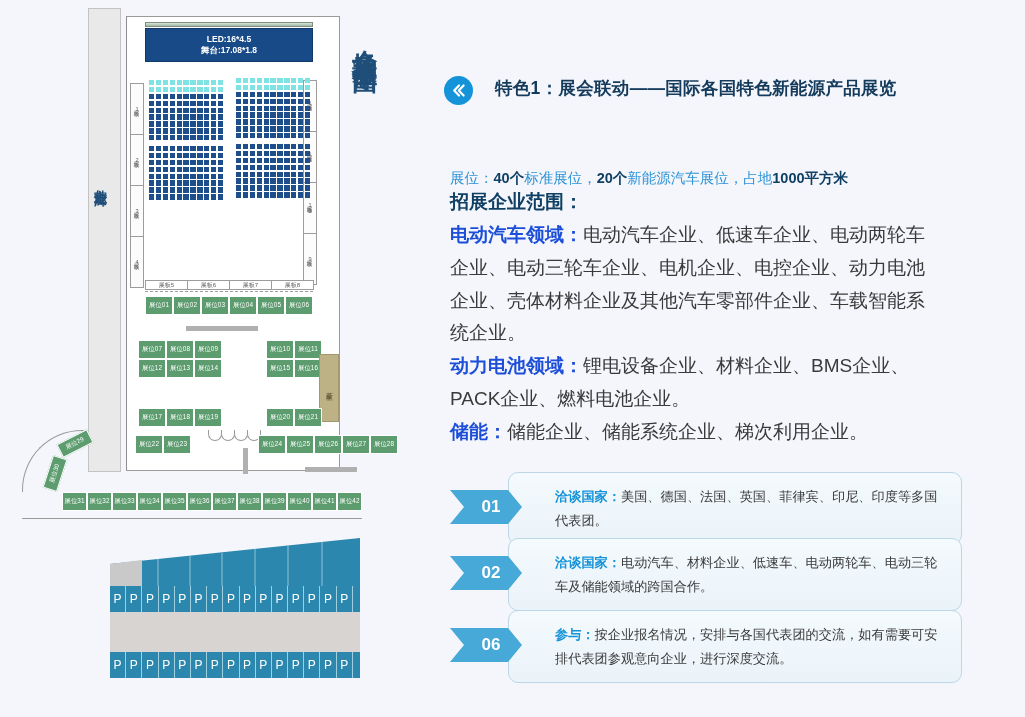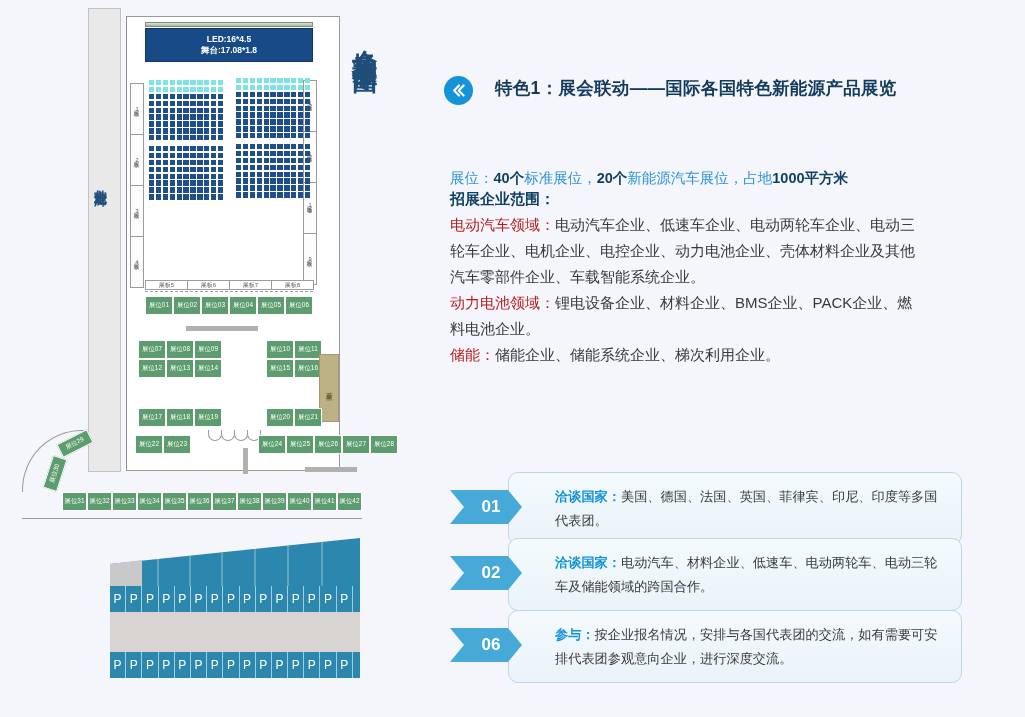--- a/index.html
+++ b/index.html
@@ -184,23 +184,23 @@
   .chev-icon {
     width: 29px; height: 29px; border-radius: 50%;
     background: #1593d8; flex: 0 0 29px;
     display: flex; align-items: center; justify-content: center;
   }
   .feature-title { font-size: 17.5px; font-weight: bold; color: #143a5c; letter-spacing: .3px; }
 
   #f1-head { position: absolute; left: 6px; top: 76px; }
   #f1-line { position: absolute; left: 12px; top: 142px; font-size: 14.5px; color: #2f93d6; margin-top: 27px; }
   #f1-line b { color: #0f3f63; }
-  #f1-body { position: absolute; left: 12px; top: 186px; width: 475px; font-size: 15px; color: #3a3a3a; line-height: 1.73; }
+  #f1-body { position: absolute; left: 12px; top: 186px; width: 475px; font-size: 19px; color: #3a3a3a; line-height: 1.73; }
   #f1-body .hd { color: #0f3f63; font-weight: bold; }
-  #f1-body .cat { color: #b91c1c; font-weight: normal; text-align: right; }
+  #f1-body .cat { color: #1d4ed8; font-weight: bold; text-align: right; }
 
   #f2-head { position: absolute; left: 6px; top: 418px; }
 
   .step { position: absolute; left: 12px; width: 512px; }
   .step-ribbon {
     position: absolute; left: 0; top: 18px;
     width: 72px; height: 34px;
     background: #46a9d8;
     clip-path: polygon(0 0, 58px 0, 72px 50%, 58px 100%, 0 100%, 14px 50%);
     color: #fff; font-size: 17px; font-weight: bold;

